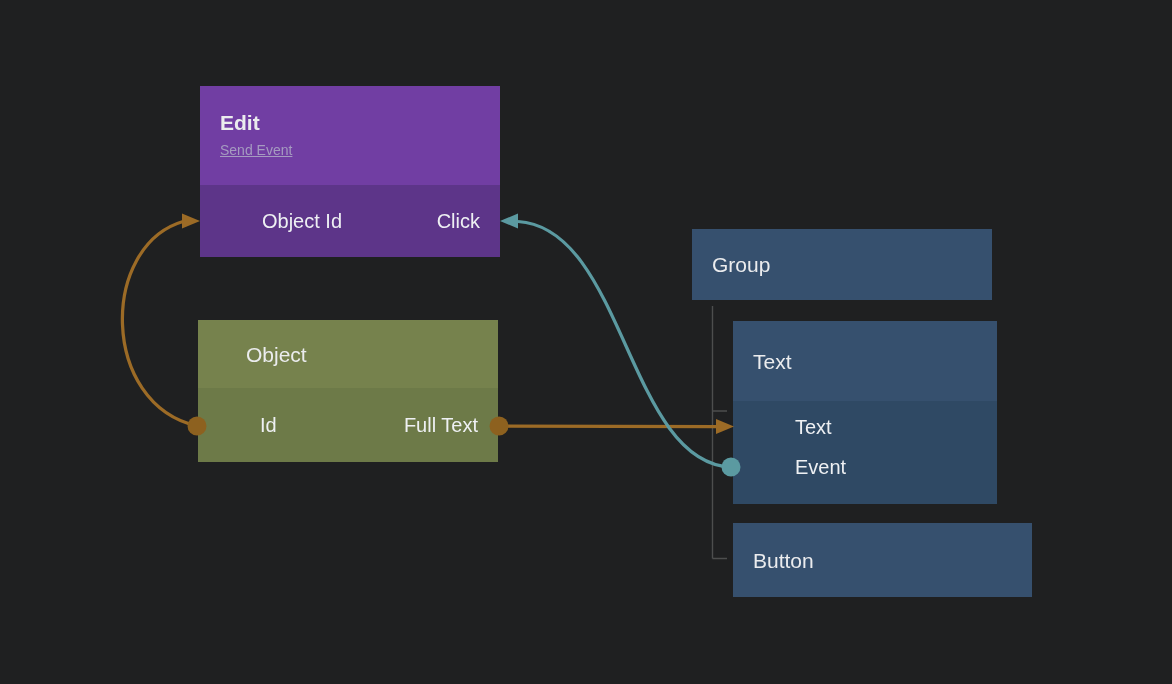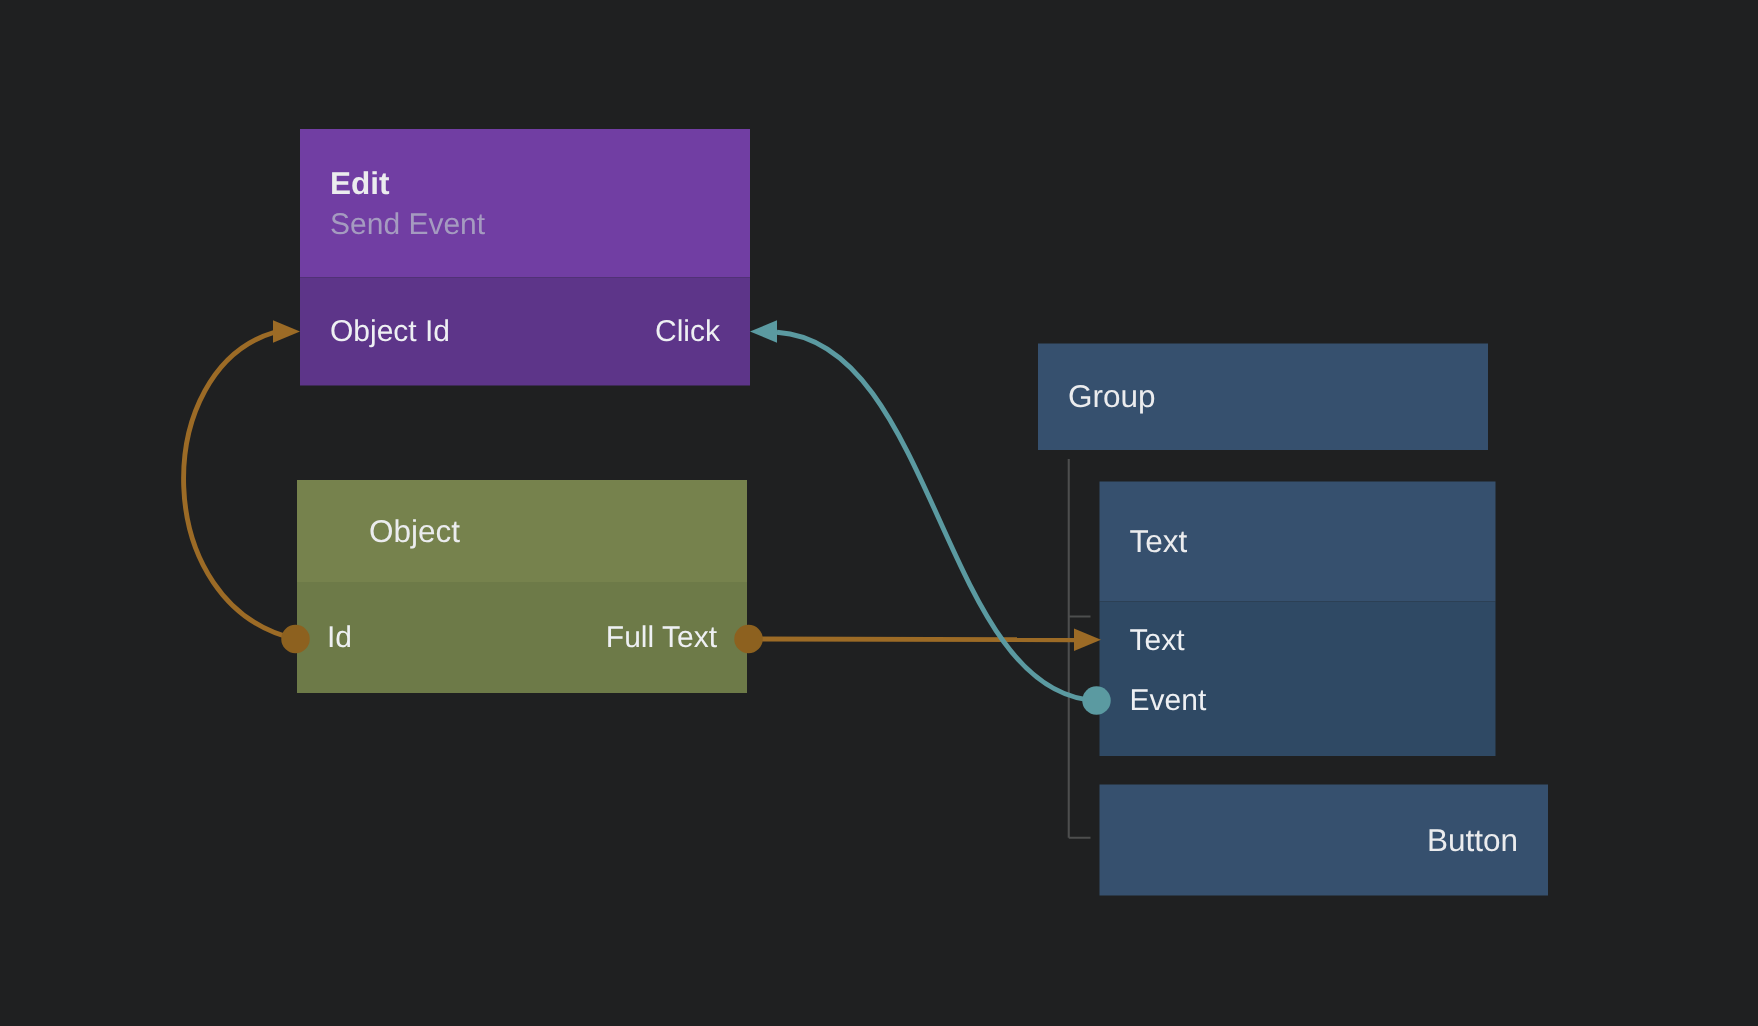--- a/index.html
+++ b/index.html
@@ -24,26 +24,27 @@
   }
   .title {
     font-size: 21px;
     line-height: 29px;
     font-weight: 400;
     color: var(--title-text, #ebecee);
     white-space: nowrap;
   }
   .node-edit .title { font-weight: 600; }
   .subtitle {
-    font-size: 20px;
+    font-size: 14px;
     line-height: 27px;
     color: var(--subtitle-text, #a59bc0);
     white-space: nowrap;
+    text-decoration: underline;
   }
-  .body { box-sizing: border-box; }
+  .body { box-sizing: border-box; padding-left: 42px; }
   .port-row {
     display: flex;
     align-items: center;
     padding: 0 20px;
     box-sizing: border-box;
     font-size: 20px;
     color: var(--port-text, #eef0f3);
   }
   .spread { justify-content: space-between; }
 
@@ -64,21 +65,21 @@
   .node-group .hdr { height: 71px; background: var(--blue-node, #36506e); }
 
   
   .node-text { left: 733px; top: 321px; width: 264px; }
   .node-text .hdr { height: 80px; background: var(--blue-node, #36506e); }
   .node-text .body { height: 103px; background: var(--blue-node-body, #2f4964); padding-top: 6px; }
   .node-text .port-row { height: 40px; }
 
   
   .node-button { left: 733px; top: 523px; width: 299px; }
-  .node-button .hdr { height: 74px; background: var(--blue-node, #36506e); text-align: right; }
+  .node-button .hdr { height: 74px; background: var(--blue-node, #36506e); }
 
   
   svg.wires {
     position: absolute;
     left: 0; top: 0;
     width: 1172px; height: 684px;
     overflow: visible;
   }
   .wire { fill: none; stroke-width: 3.25px; }
   .wire-orange { stroke: var(--wire-orange, #9c6b26); }

